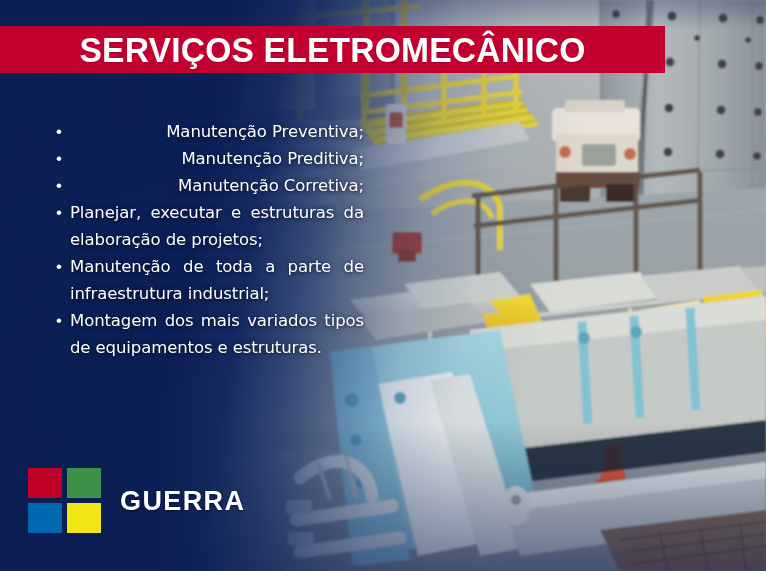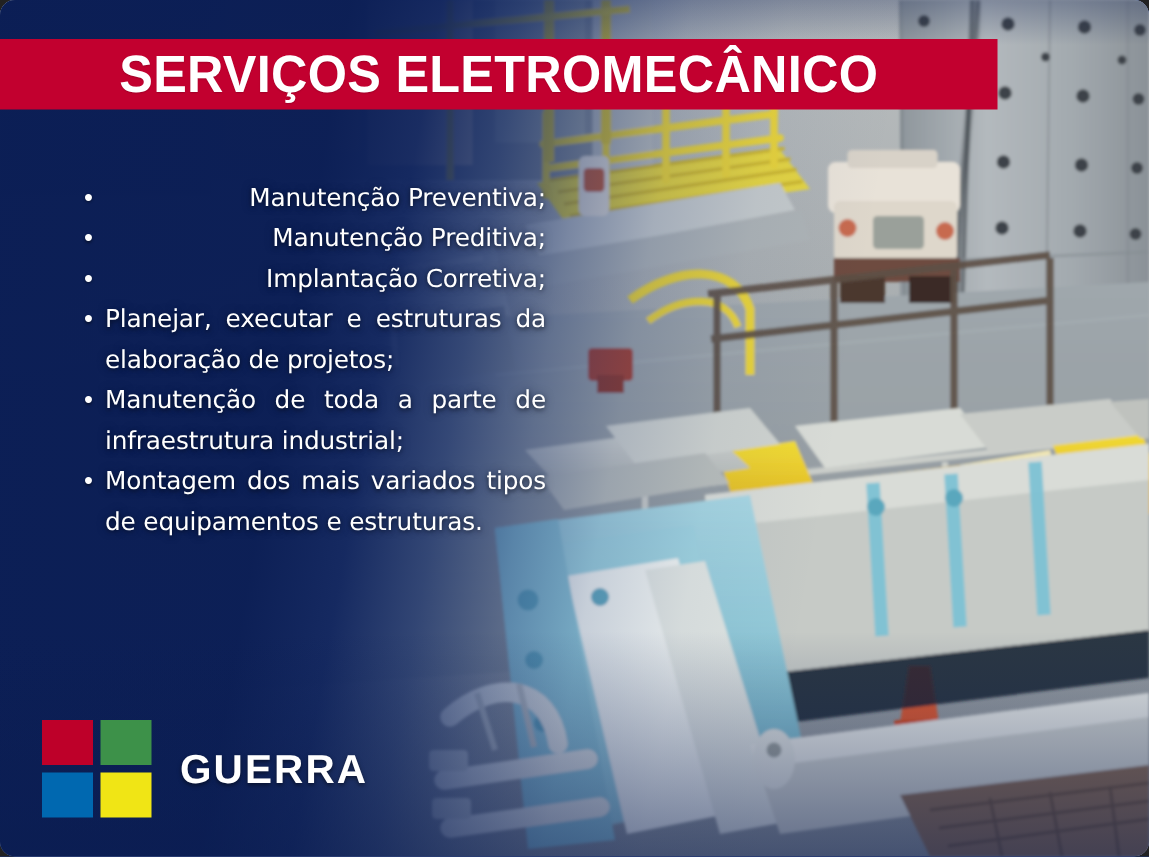--- a/index.html
+++ b/index.html
@@ -115,21 +115,21 @@
     letter-spacing: -0.1px;
     text-shadow: 0 1px 3px rgba(0,0,0,0.55), 0 0 6px rgba(10,25,70,0.5);
   }
   .bullet-text.last-line-left { text-align-last: left; }
   .bullet-text.single { text-align: right; }
 
   
   .logo {
     position: absolute;
     left: 28px;
-    bottom: 26px;
+    bottom: 38px;
     display: flex;
     align-items: center;
   }
   .logo-grid {
     display: grid;
     grid-template-columns: 34px 34px;
     grid-template-rows: 30px 30px;
     gap: 5px;
   }
   .sq { width: 34px; height: 30px; }
@@ -154,21 +154,21 @@
     font-weight: normal;
     font-size: 19px;
     letter-spacing: 2.45px;
     line-height: 26px;
     text-shadow: 0 1px 3px rgba(0,0,0,0.5);
   }
 </style>
 </head>
 <body>
 
-<div id="slide" style="background-color: #1d4ed8; border-radius: 10px;">
+<div id="slide" style="background-color: #15803d;">
 
   <div class="photo">
     <svg viewBox="0 0 766 571" xmlns="http://www.w3.org/2000/svg" preserveAspectRatio="none">
       <defs>
         <linearGradient id="skyG" x1="0" y1="0" x2="0" y2="1">
           <stop offset="0" stop-color="#b9bdbe"></stop>
           <stop offset="1" stop-color="#8d9499"></stop>
         </linearGradient>
         <linearGradient id="millG" x1="0" y1="0" x2="1" y2="0">
           <stop offset="0" stop-color="#8e969c"></stop>
@@ -437,21 +437,21 @@
       <span class="bullet-text single">Manutenção Preventiva;</span>
     </div>
 
     <div class="bullet-row">
       <span class="bullet-dot">•</span>
       <span class="bullet-text single">Manutenção Preditiva;</span>
     </div>
 
     <div class="bullet-row">
       <span class="bullet-dot">•</span>
-      <span class="bullet-text single">Implantação Corretiva;</span>
+      <span class="bullet-text single">Manutenção Corretiva;</span>
     </div>
 
     <div class="bullet-row">
       <span class="bullet-dot">•</span>
       <span class="bullet-text last-line-left">Planejar, executar e estruturas da elaboração de projetos;</span>
     </div>
 
     <div class="bullet-row">
       <span class="bullet-dot">•</span>
       <span class="bullet-text last-line-left">Manutenção de toda a parte de infraestrutura industrial;</span>

